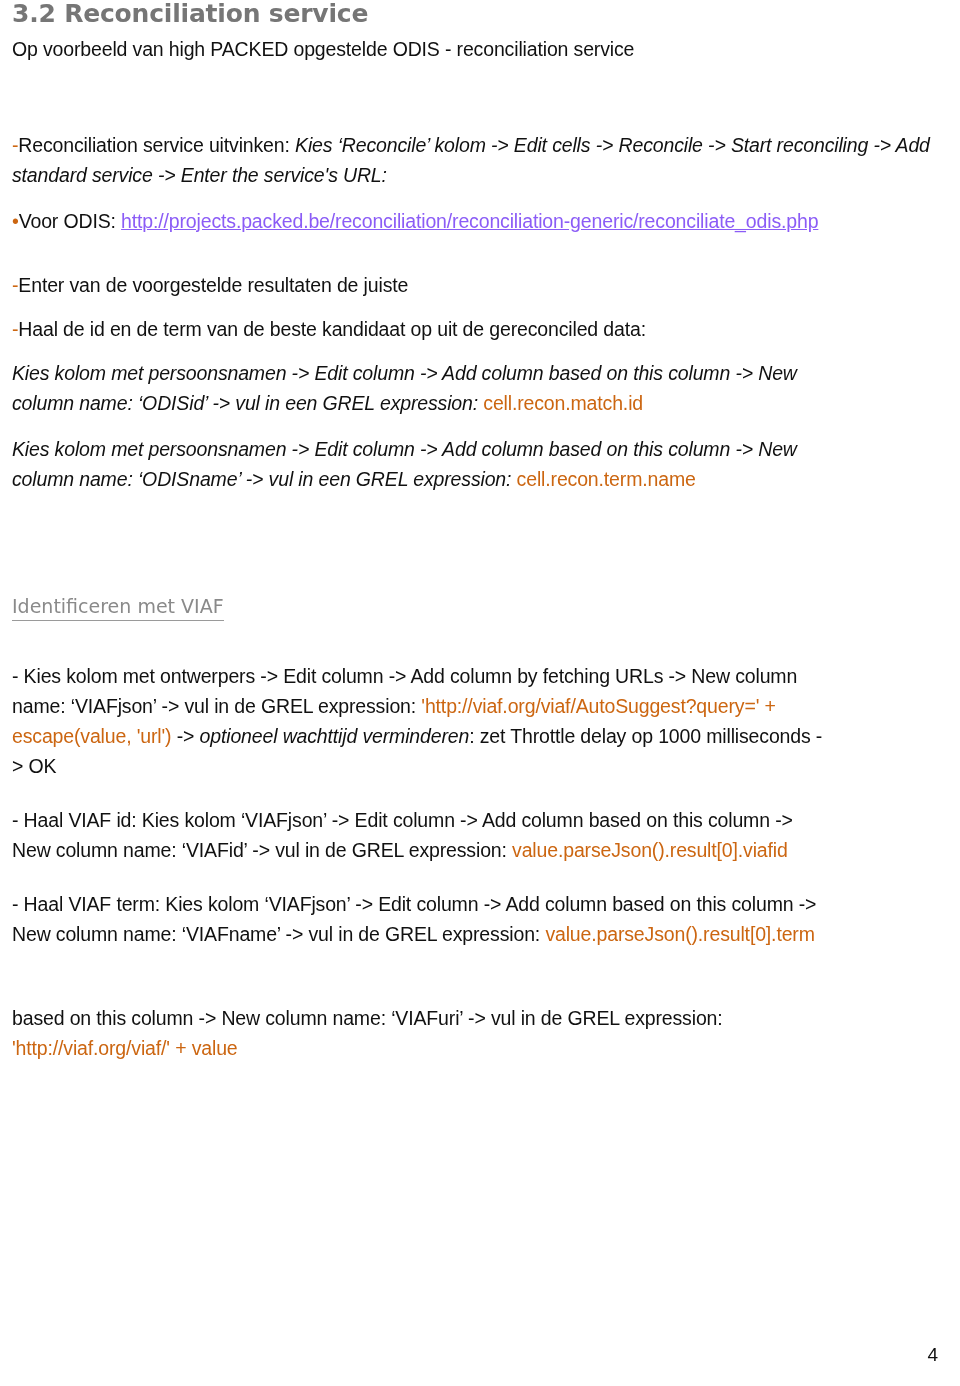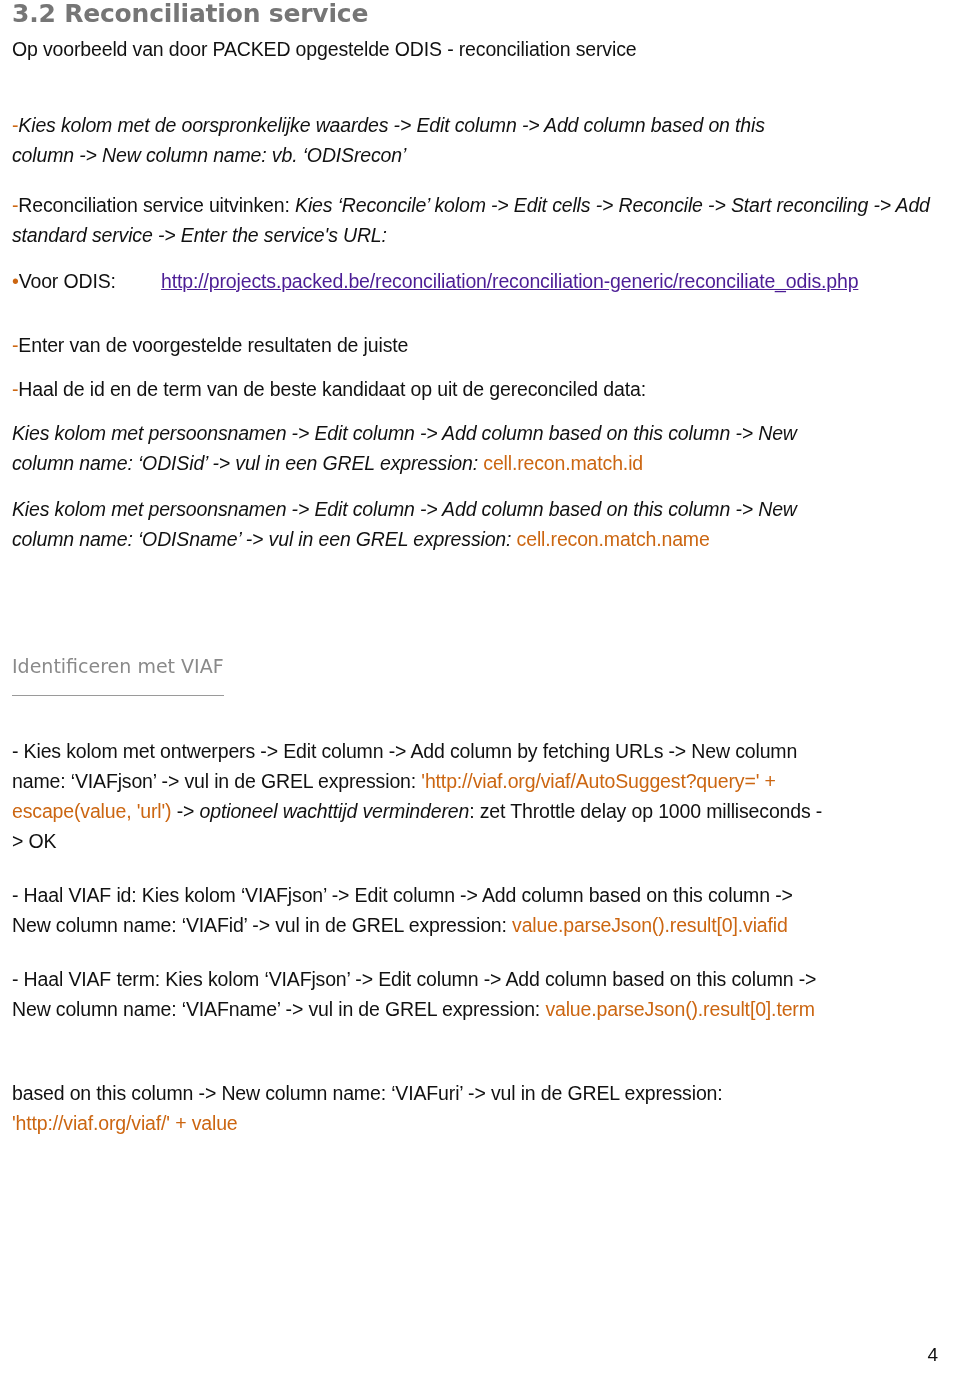--- a/index.html
+++ b/index.html
@@ -31,21 +31,21 @@
     line-height: 28px;
     margin: 0;
   }
   .sub-underline {
     font-family: "DejaVu Sans", sans-serif;
     font-size: 19px;
     color: #8a8a8a;
     line-height: 24px;
     display: inline-block;
     border-bottom: 1px solid #9a9a9a;
-    padding-bottom: 17px;
+    padding-bottom: 2px;
     margin: 0;
   }
 
   
   .p {
     font-size: 19.5px;
     line-height: 30px;
     color: #111111;
     margin: 0;
     letter-spacing: -0.15px;
@@ -62,24 +62,23 @@
   .bullet {
     color: #cc6611;
     font-style: normal;
   }
   .grel {
     color: #cc6611;
     font-style: normal;
     text-align: center;
   }
   .link {
-    color: #4c1d95;
+    color: #8b5cf6;
     text-decoration: underline;
     font-style: normal;
-    margin-left: 40px;
   }
   .gap-6  { height: 6px; }
   .gap-14 { height: 14px; }
   .gap-16 { height: 16px; }
   .gap-20 { height: 20px; }
   .gap-24 { height: 24px; }
   .gap-28 { height: 28px; }
   .gap-40 { height: 40px; }
   .gap-46 { height: 46px; }
   .gap-58 { height: 58px; }
@@ -95,25 +94,24 @@
 </style>
 </head>
 <body>
 
 <div class="page">
 
   <h2 class="h-num">3.2 Reconciliation service</h2>
 
   <div class="gap-6"></div>
 
-  <p class="p">Op voorbeeld van door PACKED opgestelde ODIS - reconciliation service</p>
+  <p class="p">Op voorbeeld van high PACKED opgestelde ODIS - reconciliation service</p>
 
   <div class="gap-46"></div>
 
-  <p class="p italic"><span class="dash">-</span><span>Kies kolom met de oorspronkelijke waardes -&gt; Edit column -&gt; Add column based on this</span><br><span>column -&gt; New column name: vb. </span><span>‘ODISrecon’</span></p>
 
   <div class="gap-20"></div>
 
   <p class="p"><span class="dash">-</span><span class="n">Reconciliation service uitvinken: </span><span class="i">Kies ‘Reconcile’ kolom -&gt; Edit cells -&gt; Reconcile  -&gt; Start reconciling -&gt; Add standard service -&gt; Enter the service's URL:</span></p>
 
   <div class="gap-16"></div>
 
   <p class="p"><span class="bullet">•</span><span>Voor ODIS: </span><span class="link">http://projects.packed.be/reconciliation/reconciliation-generic/reconciliate_odis.php</span></p>
 
   <div class="gap-20"></div>
@@ -126,21 +124,21 @@
   <div class="gap-14"></div>
 
   <p class="p"><span class="dash">-</span><span>Haal de id en de term van de beste kandidaat op uit de gereconciled data:</span></p>
 
   <div class="gap-14"></div>
 
   <p class="p italic"><span>Kies kolom met persoonsnamen -&gt; Edit column -&gt; Add column based on this column -&gt; New</span><br><span>column name: ‘ODISid’  -&gt; vul in een GREL expression: </span><span class="grel">cell.recon.match.id</span></p>
 
   <div class="gap-16"></div>
 
-  <p class="p italic"><span>Kies kolom met persoonsnamen -&gt; Edit column -&gt; Add column based on this column -&gt; New</span><br><span>column name: ‘ODISname’  -&gt; vul in een GREL expression: </span><span class="grel">cell.recon.match.name</span></p>
+  <p class="p italic"><span>Kies kolom met persoonsnamen -&gt; Edit column -&gt; Add column based on this column -&gt; New</span><br><span>column name: ‘ODISname’  -&gt; vul in een GREL expression: </span><span class="grel">cell.recon.term.name</span></p>
 
   <div class="gap-28"></div>
 
 
   <div class="gap-58"></div>
 
 
   <div class="gap-14"></div>
 
   <div>

